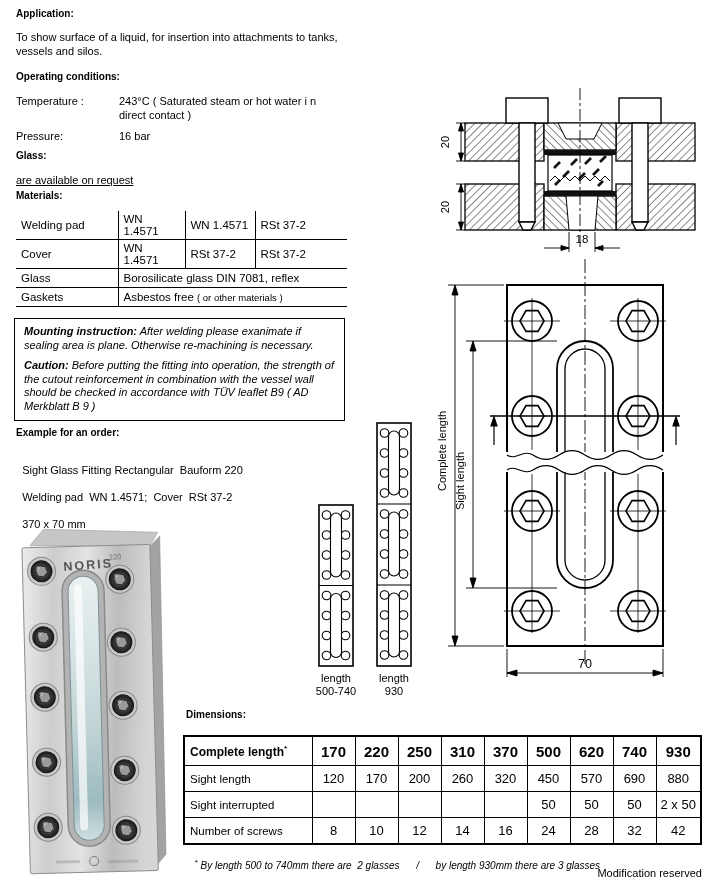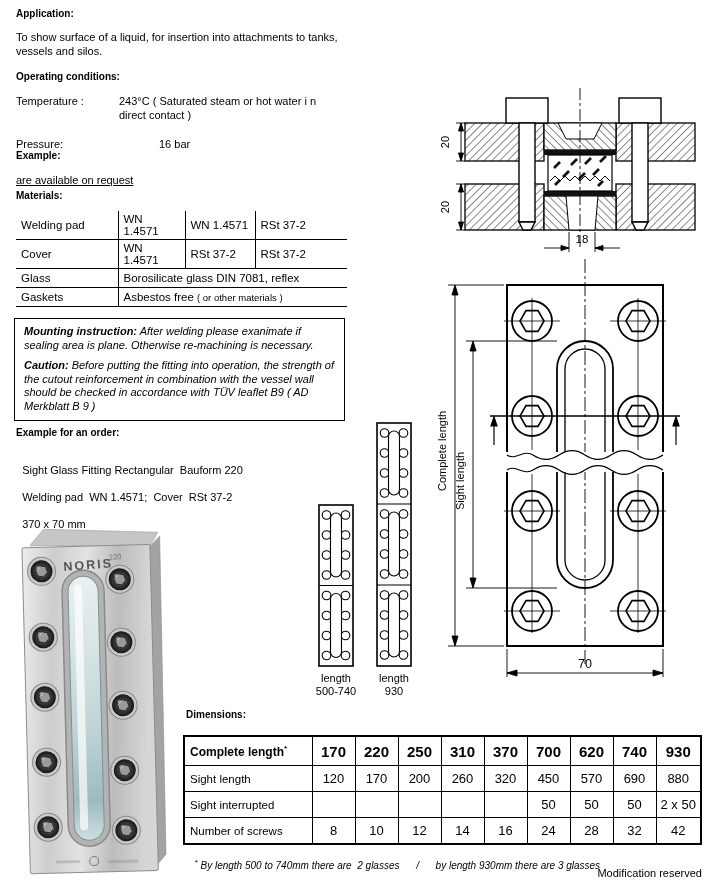--- a/index.html
+++ b/index.html
@@ -39,27 +39,27 @@
 
 <div class="abs sec-title" style="left:16px;top:71px;">Operating conditions:</div>
 <div class="abs op-grid" style="left:16px;top:95px;width:336px;">
   <div class="op-row">
     <span class="op-label">Temperature :</span>
     <span>
       <span>243°C ( Saturated steam or hot water i n</span><br>
       <span>direct contact )</span>
     </span>
   </div>
-  <div class="op-row" style="margin-top:16px;gap:40px;">
+  <div class="op-row" style="margin-top:8px;">
     <span class="op-label">Pressure:</span>
     <span>16 bar</span>
   </div>
 </div>
 
-<div class="abs sec-title" style="left:16px;top:150px;">Example:</div>
+<div class="abs sec-title" style="left:16px;top:150px;">Glass:</div>
 <div class="abs body-text" style="left:16px;top:174px;text-decoration:underline;">are available on request</div>
 
 <div class="abs sec-title" style="left:16px;top:190px;">Materials:</div>
 <table class="abs mat" style="left:16px;top:211px;">
   <colgroup>
       <col style="width:102px">
       <col style="width:67px">
       <col style="width:70px">
       <col style="width:92px">
     </colgroup>
@@ -345,21 +345,21 @@
       <col style="width:45px">
   </colgroup>
   <tbody>
       <tr>
     <th class="hl"><span>Complete length</span><sup>*</sup></th>
     <th class="hn">170</th>
     <th class="hn">220</th>
     <th class="hn">250</th>
     <th class="hn">310</th>
     <th class="hn">370</th>
-    <th class="hn">700</th>
+    <th class="hn">500</th>
     <th class="hn">620</th>
     <th class="hn">740</th>
     <th class="hn">930</th>
   </tr>
   <tr>
     <td class="rl">Sight length</td>
     <td class="rv">120</td>
     <td class="rv">170</td>
     <td class="rv">200</td>
     <td class="rv">260</td>

